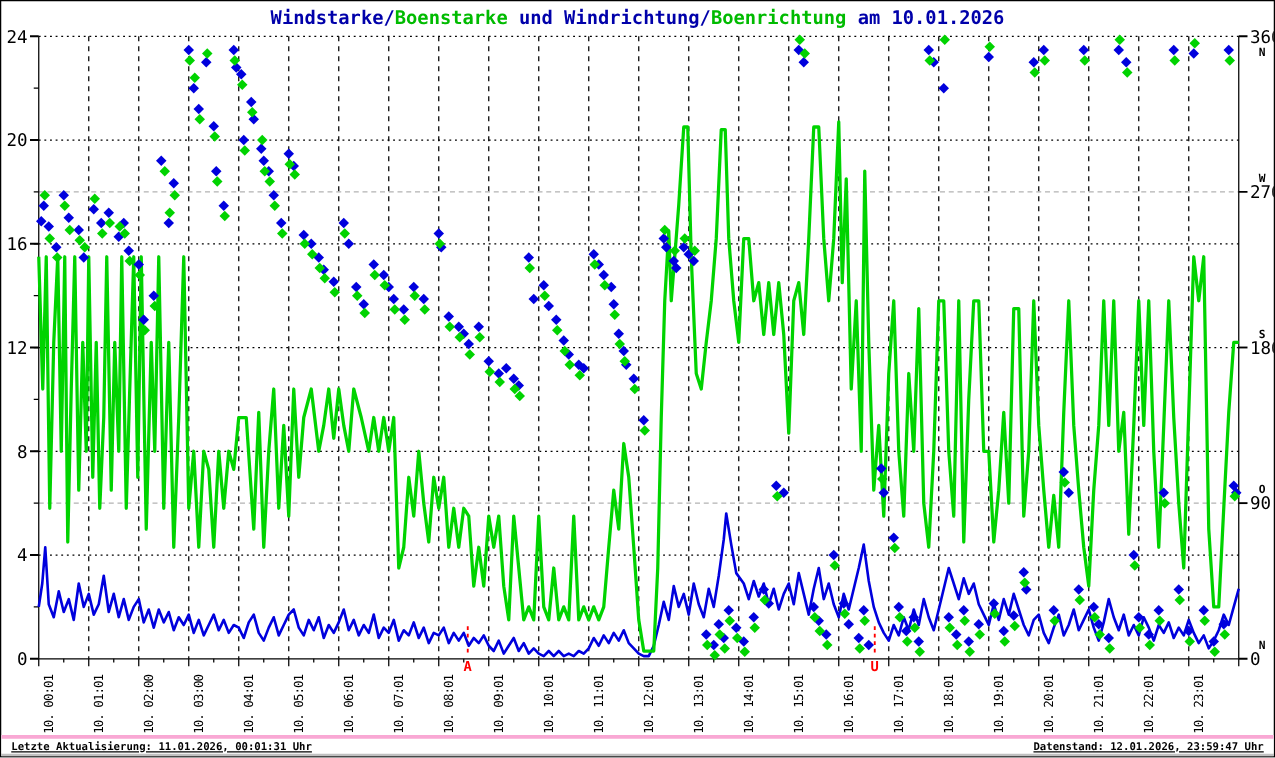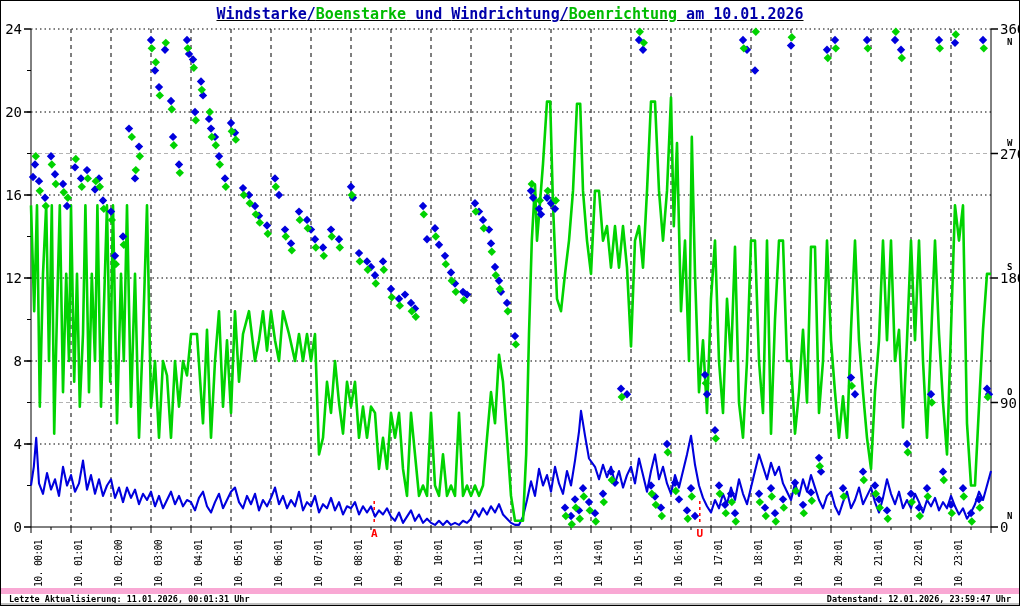--- a/index.html
+++ b/index.html
@@ -1,23 +1,23 @@
 <!DOCTYPE html>
 <html><head>
 <meta charset="utf-8">
 <style>
   html,body{margin:0;padding:0;background:#c0c0c0;}
   .screen{position:relative;width:1020px;height:606px;background:#fff;border:1px solid #000;
           box-sizing:border-box;overflow:hidden;font-family:"DejaVu Sans Mono","Liberation Mono",monospace;}
   .title-bar{position:absolute;top:4px;left:0;width:100%;text-align:center;
-             font-size:15px;font-weight:bold;letter-spacing:0px;white-space:pre;text-decoration:underline;}
+             font-size:15px;font-weight:bold;letter-spacing:0px;white-space:pre;}
   .chart-svg{position:absolute;top:0;left:0;}
-  .status-bar{position:absolute;left:0;bottom:2px;width:100%;height:15px;border-top:6px solid #f9a8d4;
+  .status-bar{position:absolute;left:0;bottom:2px;width:100%;height:15px;border-top:3px solid #f9a8d4;
               background:#fff;font-size:8.5px;font-weight:bold;display:flex;
-              justify-content:space-between;align-items:center;padding:1px 8px 0 8px;box-sizing:border-box;}
+              justify-content:space-between;align-items:center;padding:1px 8px 0 8px;box-sizing:border-box;text-decoration:underline;}
   .edge-strip{position:absolute;left:0;bottom:0;width:100%;height:2px;background:#c0c0c0;}
 </style>
 </head>
 <body>
 
 <div class="screen">
   <svg id="chart" class="chart-svg" width="1020" height="588">
       <g>
         <line x1="70" y1="28" x2="70" y2="526" stroke="#000000" stroke-width="1" stroke-dasharray="4 4"></line>
         <line x1="110" y1="28" x2="110" y2="526" stroke="#000000" stroke-width="1" stroke-dasharray="4 4"></line>

